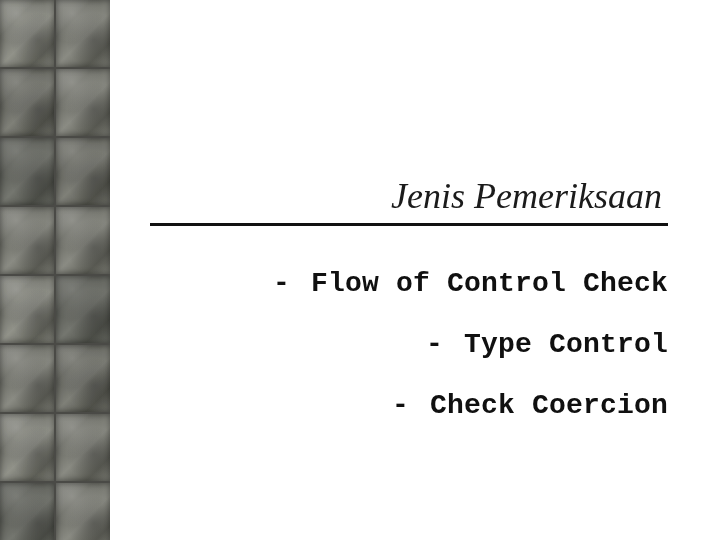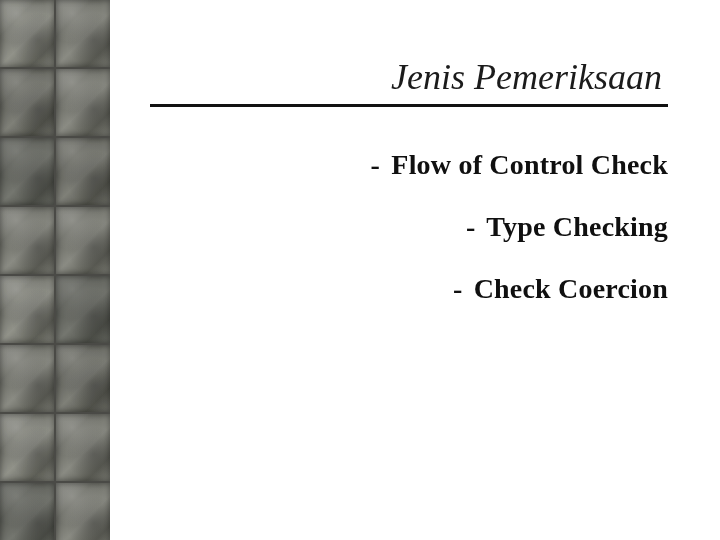--- a/index.html
+++ b/index.html
@@ -26,39 +26,40 @@
     box-shadow: inset 0 0 6px rgba(0,0,0,0.45);
   }
   .stone:nth-child(3n)   { filter: brightness(0.92) contrast(1.05); }
   .stone:nth-child(4n+1) { filter: brightness(1.05); }
   .stone:nth-child(5n)   { filter: brightness(0.85) hue-rotate(8deg); }
   .content {
     flex: 1;
     padding: 56px 52px 0 40px;
     display: flex;
     flex-direction: column;
+    justify-content: center;
   }
   .title {
     font-family: "Comic Sans MS", "Segoe Script", "Bradley Hand", cursive;
     font-style: italic;
     font-size: 36px;
     color: #1b1b1b;
     text-align: right;
     padding-right: 6px;
     padding-bottom: 6px;
     border-bottom: 3px solid #111;
     margin-bottom: 42px;
   }
   .list {
     display: flex;
     flex-direction: column;
     gap: 30px;
   }
   .list-item {
-    font-family: Liberation Serif, serif;
+    font-family: Liberation Mono, monospace;
     font-weight: 700;
     font-size: 28px;
     color: #101010;
     text-align: right;
     letter-spacing: 0.2px;
   }
   .bullet-dash {
     display: inline-block;
     margin-right: 4px;
   }
@@ -90,21 +91,21 @@
   <div class="content">
     <div class="title">Jenis Pemeriksaan</div>
 
     <div class="list">
       <div class="list-item">
         <span class="bullet-dash">-</span>
         <span>Flow of Control Check</span>
       </div>
       <div class="list-item">
         <span class="bullet-dash">-</span>
-        <span>Type Checking</span>
+        <span>Type Control</span>
       </div>
       <div class="list-item">
         <span class="bullet-dash">-</span>
         <span>Check Coercion</span>
       </div>
     </div>
   </div>
 
 </div>
 

